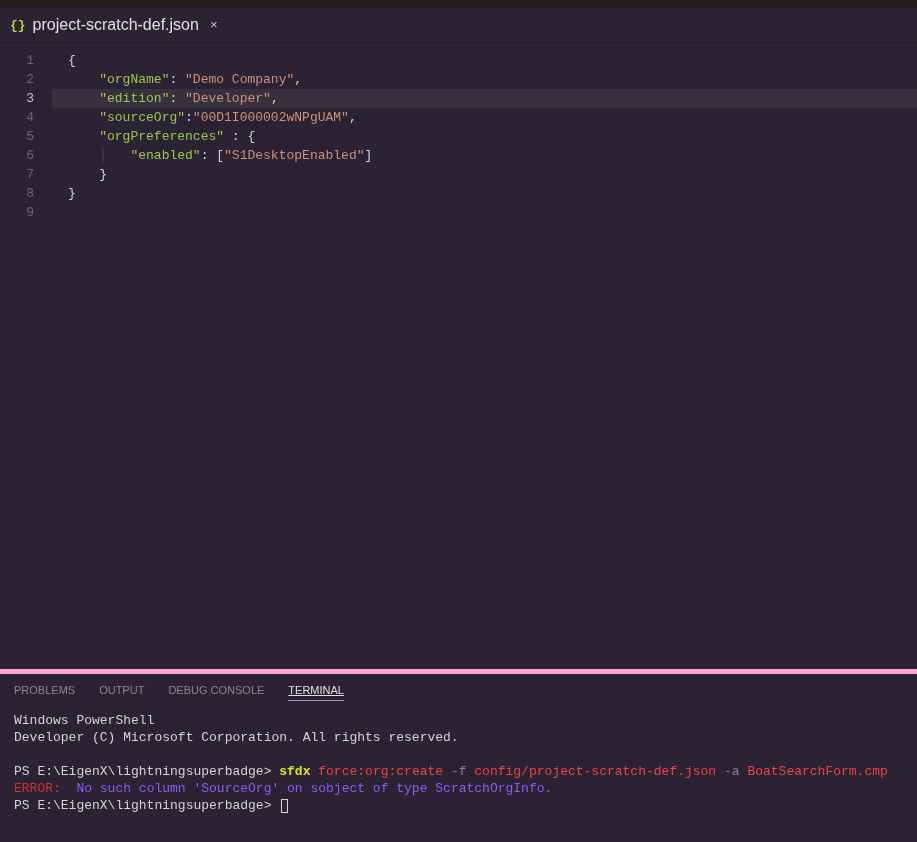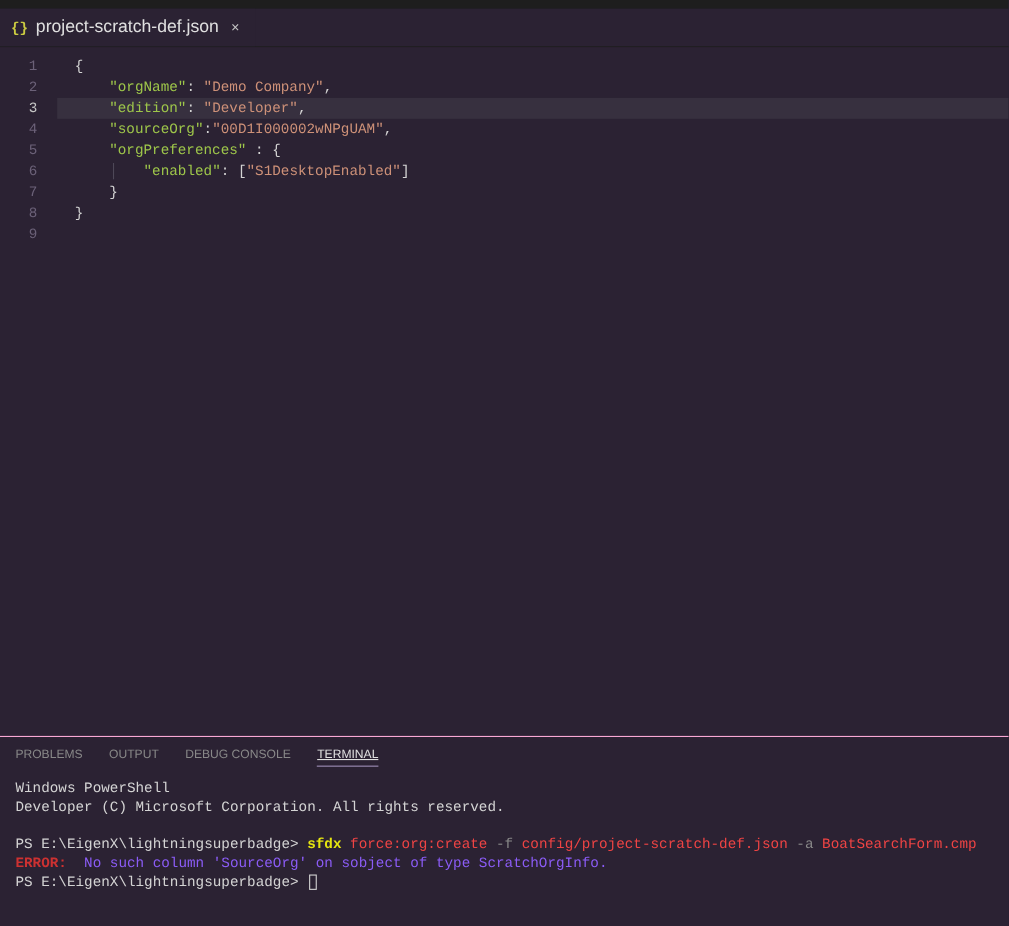--- a/index.html
+++ b/index.html
@@ -86,21 +86,21 @@
       margin-left: 0;
       padding-left: 16px;
     }
     .t-brace { color: #d4d4d4; }
     .t-punc { color: #d4d4d4; }
     .t-key { color: #9ec64a; }
     .t-string { color: #ce9178; }
     .t-guide { color: #504a5a; }
     .panel-area {
       height: 173px;
-      border-top: 1px solid #f9a8d4;
+      border-top: 5px solid #f9a8d4;
       background: #2b2233;
     }
     .panel-tabs {
       display: flex;
       height: 32px;
       align-items: center;
       gap: 24px;
       padding-left: 14px;
       font-family: 'Segoe UI', sans-serif;
       font-size: 11px;
@@ -119,21 +119,21 @@
       padding: 6px 14px;
       font-family: Consolas, 'Courier New', monospace;
       font-size: 13px;
       line-height: 17px;
       color: #d4d4d4;
     }
     .term-line { white-space: pre-wrap; min-height: 17px; }
     .cmd-yellow { color: #e5e510; font-weight: bold; }
     .cmd-gray { color: #888; }
     .cmd-white { color: #ef4444; margin-top: 39px; }
-    .err-label { color: #cd3131; font-weight: bold; margin-top: 20px; }
+    .err-label { color: #cd3131; font-weight: normal; margin-top: 20px; }
     .err-msg { color: #8b5cf6; }
     .cursor-box {
       display: inline-block;
       width: 7px;
       height: 14px;
       border: 1px solid #d4d4d4;
       vertical-align: middle;
       margin-left: 2px;
     }
   </style>

